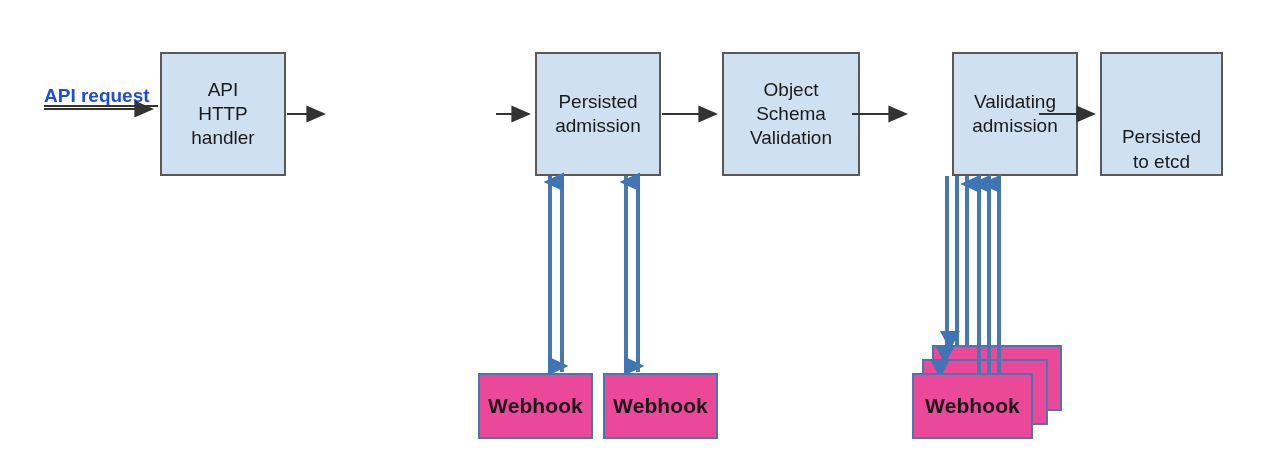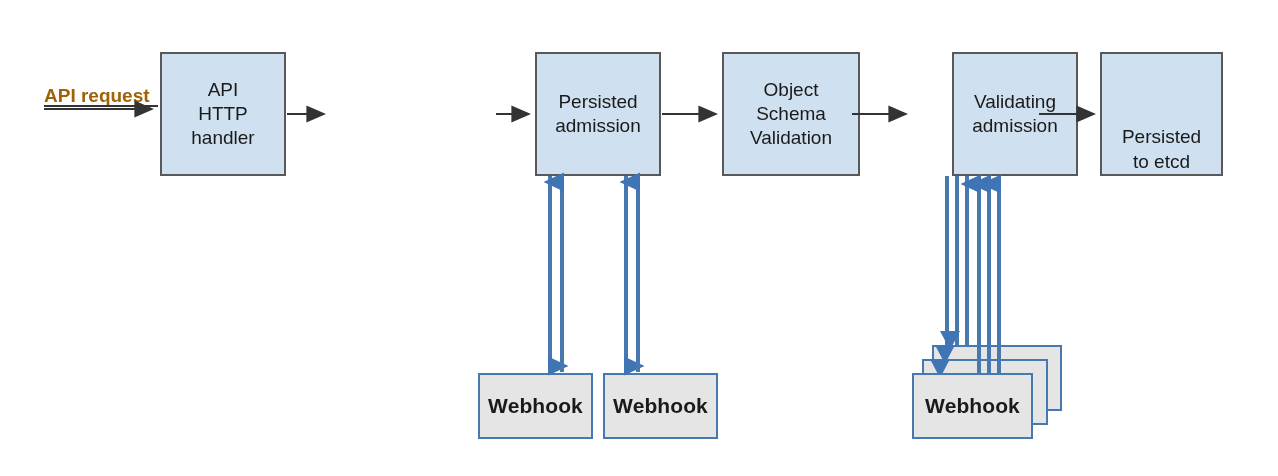--- a/index.html
+++ b/index.html
@@ -27,34 +27,34 @@
     justify-content: center;
     text-align: center;
     color: #1a1a1a;
     font-size: 19px;
     line-height: 1.28;
     font-family: "Liberation Sans", sans-serif;
     white-space: pre-line;
     z-index: 4;
   }
   .webhook {
-    background: #e5e5e5;
+    background: #ec4899;
     border: 2px solid #4878b0;
     font-size: 21px;
     font-weight: bold;
     letter-spacing: 0.1px;
   }
   .wh-stack-back  { z-index: 2; }
   .wh-stack-mid   { z-index: 3; }
   .wh-stack-front { z-index: 6; }
   .entry-label {
     position: absolute;
     font-size: 19px;
     font-weight: bold;
-    color: #a16207;
+    color: #1d4ed8;
     font-family: "Liberation Sans", sans-serif;
     white-space: nowrap;
     z-index: 5;
   }
   #svg-layer {
     position: absolute;
     left: 0;
     top: 0;
     width: 1278px;
     height: 476px;

